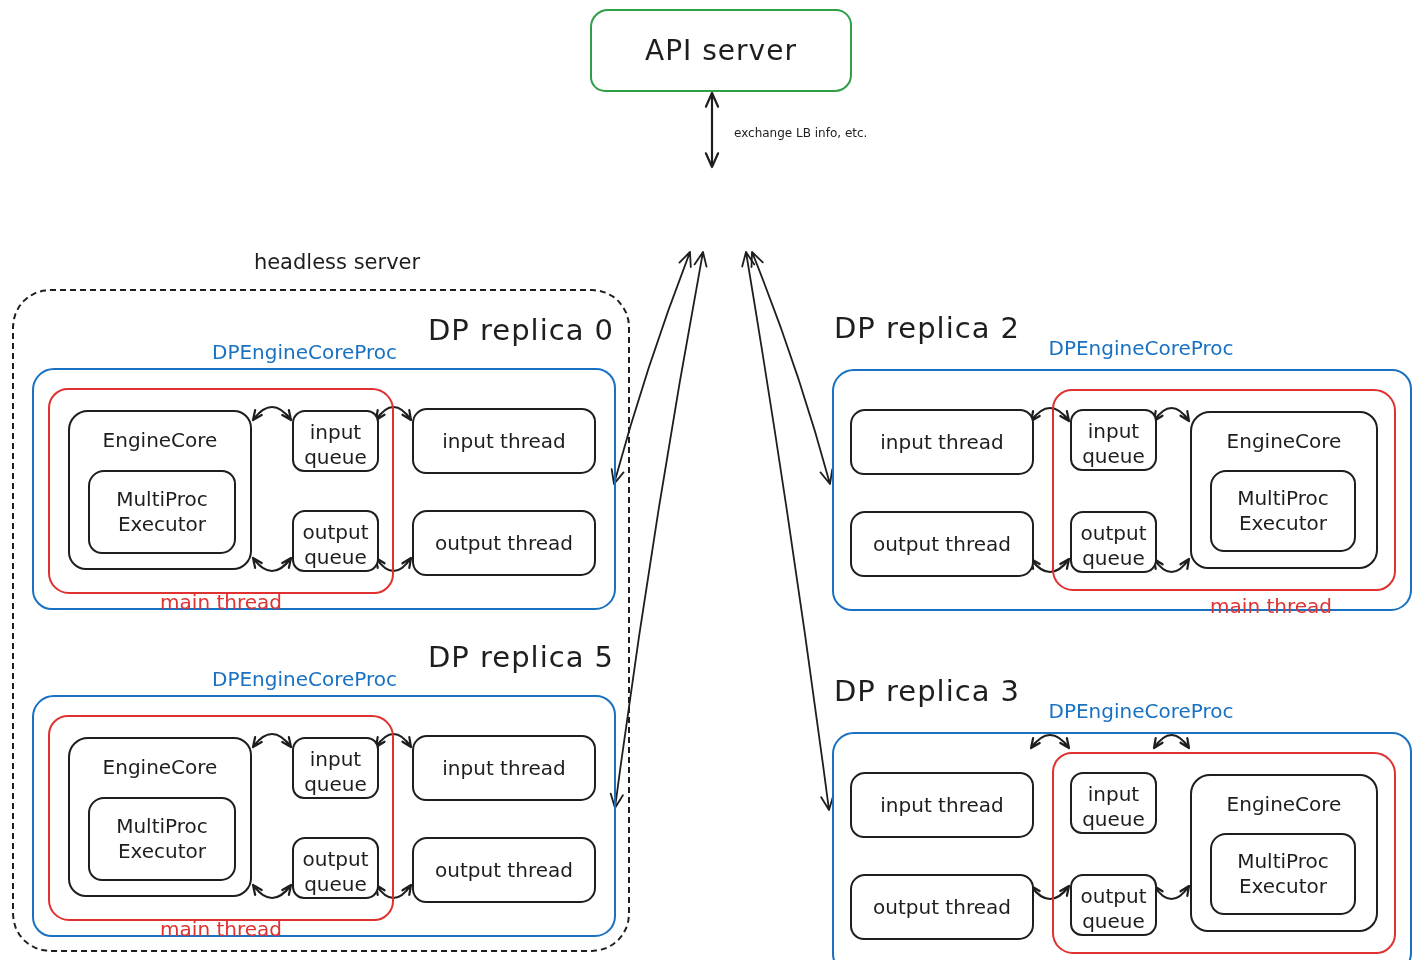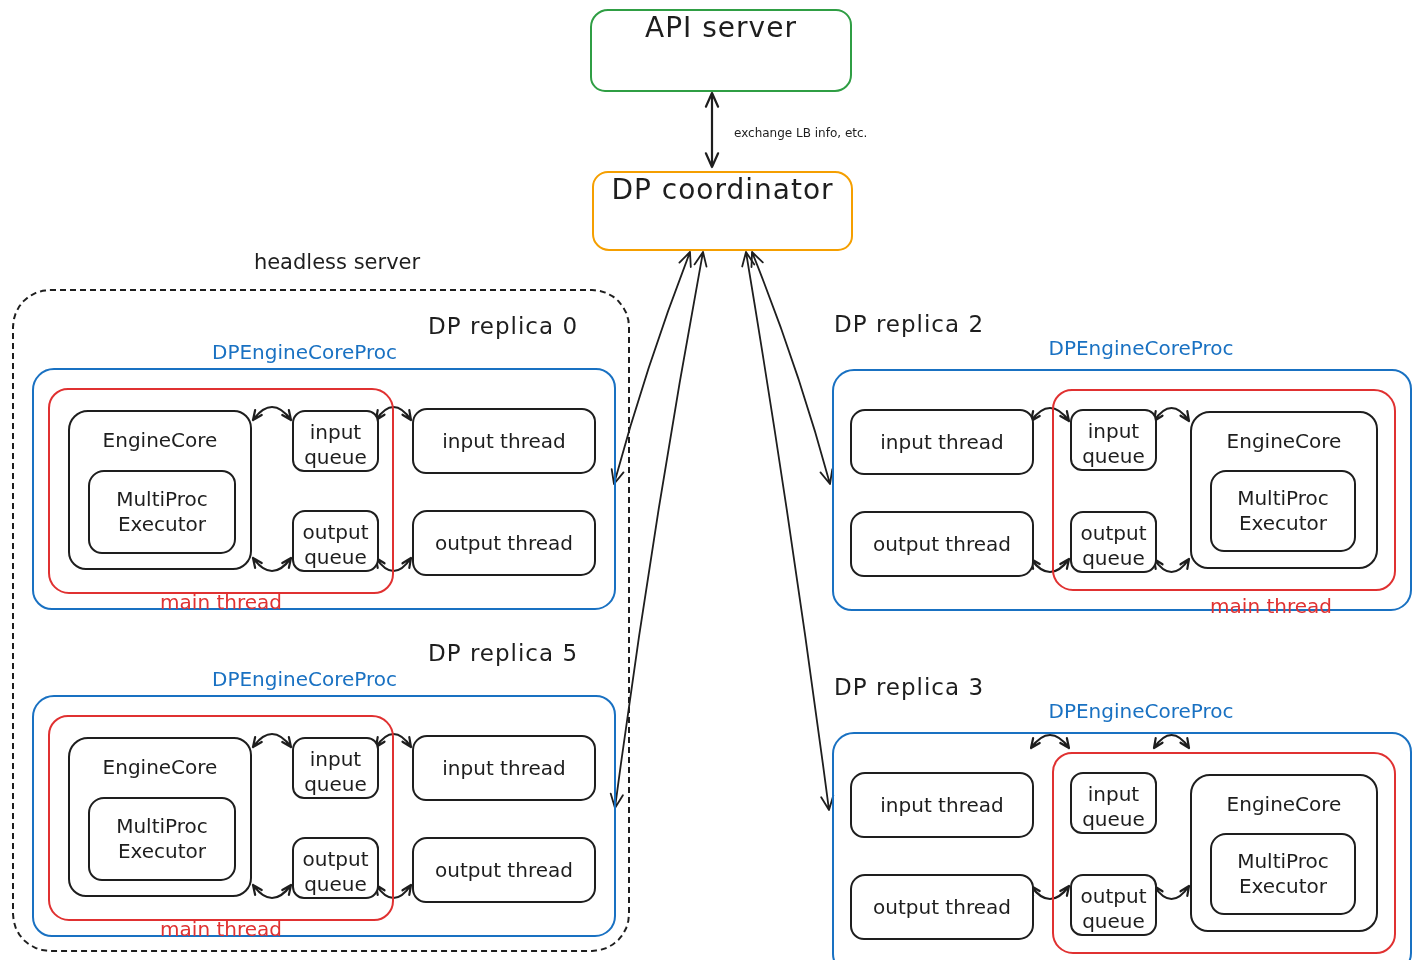--- a/index.html
+++ b/index.html
@@ -8,40 +8,40 @@
   html,body{margin:0;padding:0;background:#fff;}
   .canvas{
     position:relative; width:1420px; height:960px; overflow:hidden; background:#ffffff;
     font-family:"DejaVu Sans", sans-serif; color:var(--ink);
   }
   .abs{position:absolute;}
   svg.arrows{position:absolute; left:0; top:0; pointer-events:none;}
 
   
   .big-node{
-    position:absolute; display:flex; justify-content:center;
+    position:absolute; display:flex; align-items:center; justify-content:center;
     background:#fff; font-size:28px; letter-spacing:1px;
   }
   .api-node{left:590px; top:9px; width:258px; height:79px;
     border:2.6px solid var(--green); border-radius:18px 16px 17px 15px;}
   .coord-node{left:592px; top:171px; width:257px; height:76px;
     border:2.6px solid var(--orange); border-radius:16px 18px 15px 17px;}
   .link-note{left:734px; top:126px; font-size:12px; white-space:nowrap;}
 
   
   .headless-box{
     left:12px; top:289px; width:614px; height:659px;
     border:2.2px dashed var(--ink); border-radius:38px; background:transparent;
   }
   .headless-label{left:247px; top:250px; width:180px; text-align:center; font-size:21px;}
 
   
   .rep{position:absolute; width:580px; height:314px;}
   .rep.right{width:576px;}
-  .rep .title{position:absolute; font-size:23px; letter-spacing:1px; white-space:nowrap;}
+  .rep .title{position:absolute; font-size:29px; letter-spacing:1px; white-space:nowrap;}
   .rep.left  .title{left:396px; top:7px;}
   .rep.right .title{left:2px;  top:4px;}
   .rep .proc-label{position:absolute; color:var(--blue); font-size:20px; text-align:center; white-space:nowrap;margin-top:8px;}
   .rep.left  .proc-label{left:180px; top:26px; width:176px;}
   .rep.right .proc-label{left:216px; top:21px; width:186px;}
   .rep .blue-box{position:absolute; left:0; top:62px; width:580px; height:238px;
     border:2.4px solid var(--blue); border-radius:22px 20px 21px 20px;}
   .rep.right .blue-box{width:576px;}
   .rep .red-box{position:absolute; border:2.4px solid var(--red); border-radius:20px 22px 20px 21px;}
   .rep.left  .red-box{left:16px; top:82px; width:342px; height:202px;}
@@ -108,23 +108,20 @@
       <path d="M1154 748 Q1171.5 722 1189 748M1180.5 742.7 L1189 748 L1187.3 738.1M1155.7 738.1 L1154 748 L1162.5 742.7" fill="none" stroke="#1e1e1e" stroke-width="2.2" stroke-linecap="round" stroke-linejoin="round"></path>
       <path d="M1154 886 Q1171.5 912 1189 886M1187.3 895.9 L1189 886 L1180.5 891.3M1162.5 891.3 L1154 886 L1155.7 895.9" fill="none" stroke="#1e1e1e" stroke-width="2.2" stroke-linecap="round" stroke-linejoin="round"></path>
     </svg>
 
   <div class="big-node api-node">
     <span>API server</span>
   </div>
 
   <div class="abs link-note">exchange LB info, etc.</div>
 
-  <div class="big-node coord-node">
-    <span>DP coordinator</span>
-  </div>
 
   <div class="rep left rep0">
     <div class="title">DP replica 0</div>
     <div class="proc-label">DPEngineCoreProc</div>
     <div class="blue-box"></div>
     <div class="red-box"></div>
     <div class="node engine-box">
       <span>EngineCore</span>
     </div>
     <div class="node multi-box">

